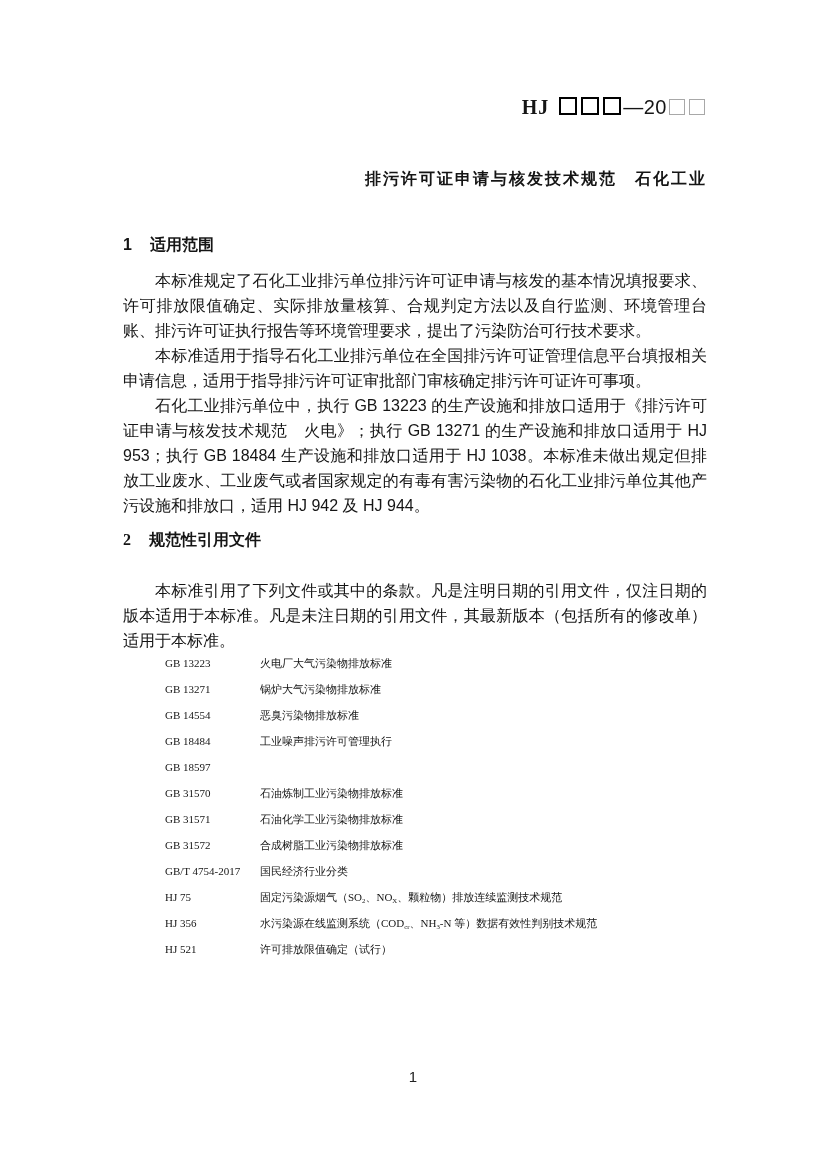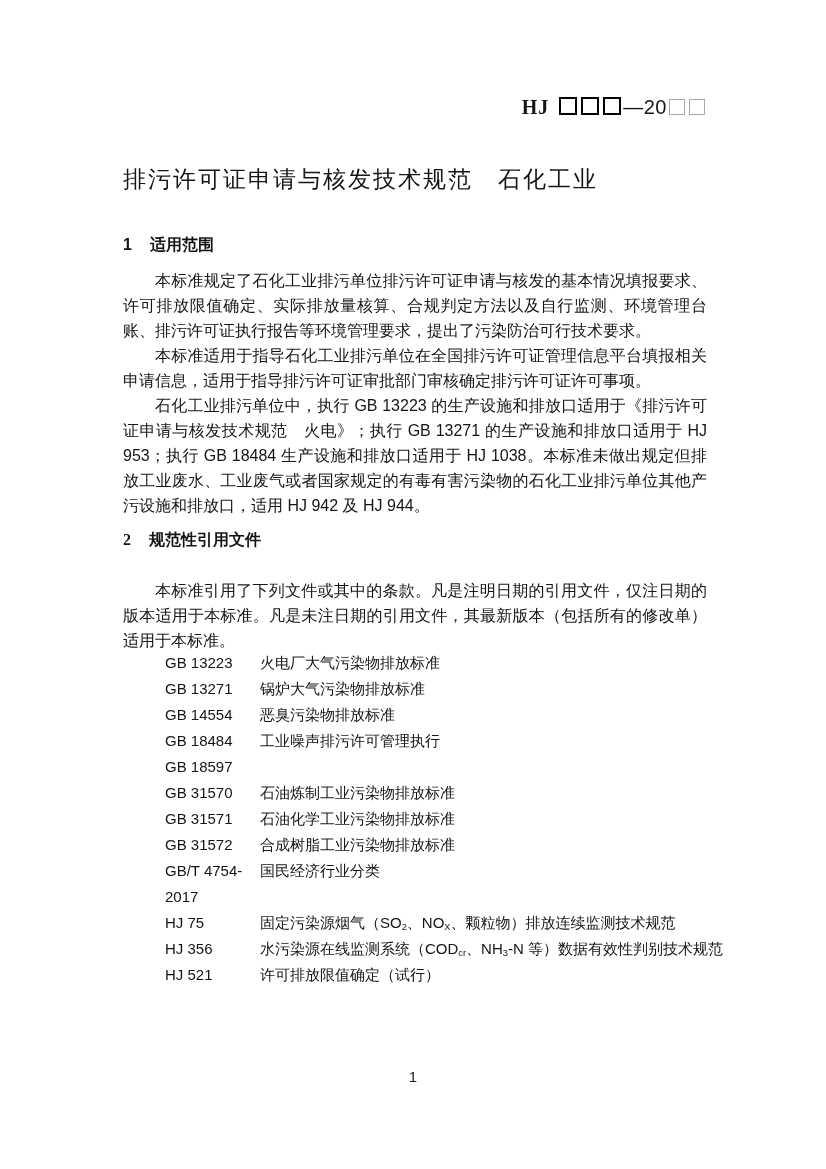--- a/index.html
+++ b/index.html
@@ -39,23 +39,23 @@
     width: 14px;
     height: 14px;
     border: 2px solid #000;
     margin: 0 2px;
   }
   .boxes.light .box { border-color: #a8a8a8; border-width: 1.5px; }
   .std-year { letter-spacing: 0.5px; }
   
   .doc-title {
     margin: 43px 0 0 0;
-    text-align: left;
-    font-size: 23px;
-    font-weight: 400;
+    text-align: right;
+    font-size: 16px;
+    font-weight: 700;
     letter-spacing: 2px;
     line-height: 32px;
   }
   
   .section-heading {
     font-size: 16px;
     font-weight: 700;
     line-height: 20px;
   }
   .section-heading .sec-num { margin-right: 18px; }
@@ -70,22 +70,23 @@
     line-height: 25px;
     text-align: justify;
     text-indent: 2em;
   }
   .intro-block { margin-top: 28px; }
   
   .ref-list { margin-top: -3px; }
   .ref-row {
     display: flex;
     padding-left: 42px;
-    font-size: 15px;
+    font-size: 11px;
     line-height: 26px;
+    font-family: Liberation Serif, serif;
   }
   .ref-code { flex: none; width: 95px; }
   .ref-title { white-space: nowrap; }
   .ref-title sub {
     font-size: 0.62em;
     line-height: 0;
     vertical-align: -0.25em;
   }
   
   .page-number {

